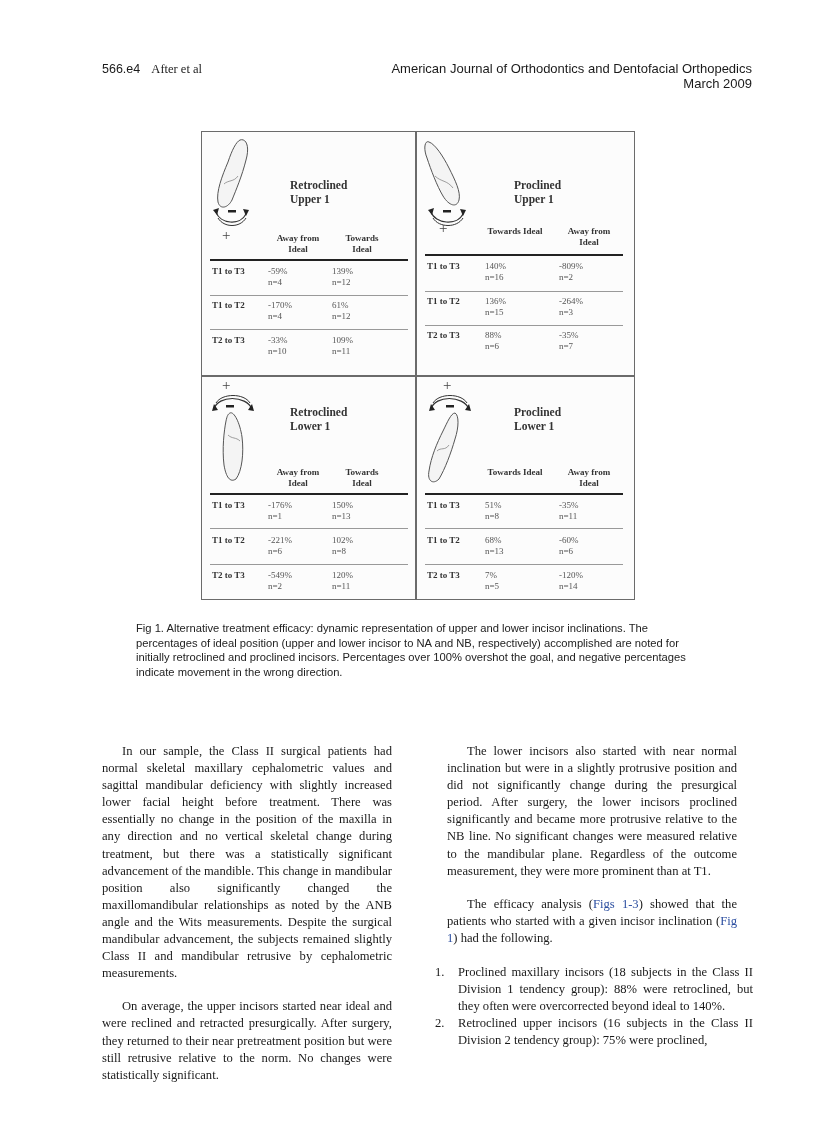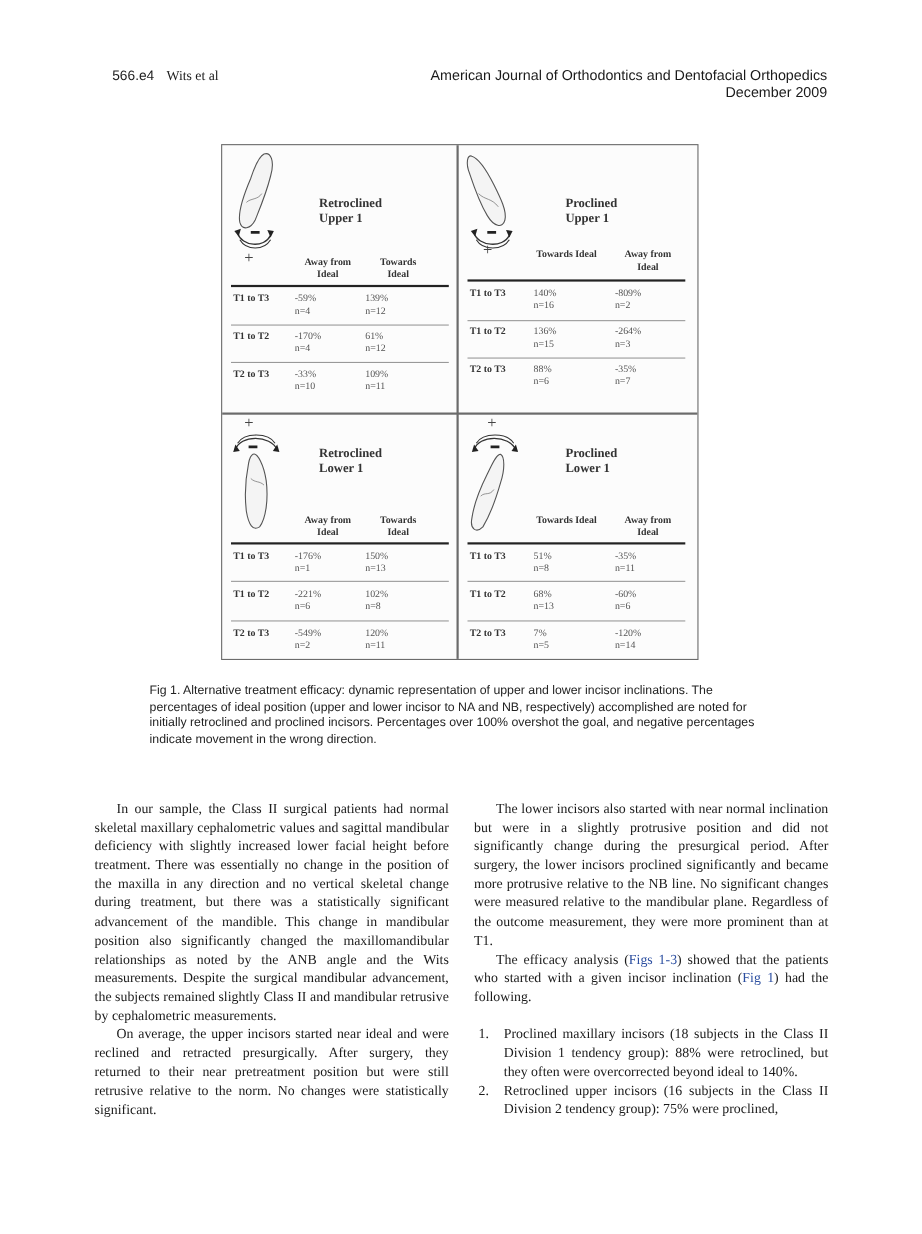--- a/index.html
+++ b/index.html
@@ -26,36 +26,36 @@
   .thick { position: absolute; left: 8px; width: 198px; height: 2px; background: #222; }
   .thin { position: absolute; left: 8px; width: 198px; height: 1px; background: #999; }
   .rlab { position: absolute; left: 10px; font-family: "Liberation Serif", serif; font-weight: bold; font-size: 9px; color: #333; }
   .cell { position: absolute; font-family: "Liberation Serif", serif; font-size: 9px; line-height: 11px; text-align: left; width: 60px; color: #555; }
 
   .caption { position: absolute; left: 136px; top: 621px; width: 570px; font-family: "Liberation Sans", sans-serif; font-size: 11.2px; line-height: 14.6px; color: #222; }
 
   .col { position: absolute; top: 727px; width: 322px; font-family: "Liberation Serif", serif; font-size: 12.6px; line-height: 17.1px; text-align: justify; color: #1a1a1a; }
   .col.left { left: 86px; }
   .col.right { left: 431px; }
-  .col p { margin: 0; text-indent: 20px; }
+  .col p { margin: 16px; text-indent: 20px; }
   .col a { color: #2b4ea0; text-decoration: none; }
   .col ol { margin: 17px 0 0 0; padding: 0; list-style: none; }
   .col ol li { position: relative; padding-left: 27px; }
   .col ol li .num { position: absolute; left: 4px; top: 0; }
 </style>
 </head>
 <body>
 
 <div class="hdr-left">
   <span class="pg">566.e4</span>
-  <span class="au">Wits et al</span>
+  <span class="au">After et al</span>
 </div>
 <div class="hdr-right">
   <div>American Journal of Orthodontics and Dentofacial Orthopedics</div>
-  <div>December 2009</div>
+  <div>March 2009</div>
 </div>
 
 <div class="figure">
   <div class="vdiv"></div>
   <div class="hdiv"></div>
 
   <div class="panel ul">
     <svg class="tooth" style="left:8px;top:4px" width="48" height="100" viewBox="0 0 48 100">
       <path d="M30 4 C36 2 40 10 36 24 C32 40 26 54 22 64 C18 72 10 74 8 66 C6 56 12 40 18 26 C22 14 26 6 30 4 Z" fill="#f4f4f4" stroke="#555" stroke-width="1"></path>
       <path d="M14 48 C18 44 24 46 28 40" fill="none" stroke="#777" stroke-width="0.7"></path>

